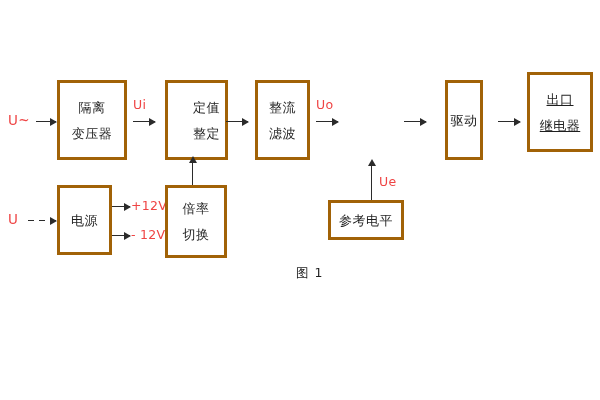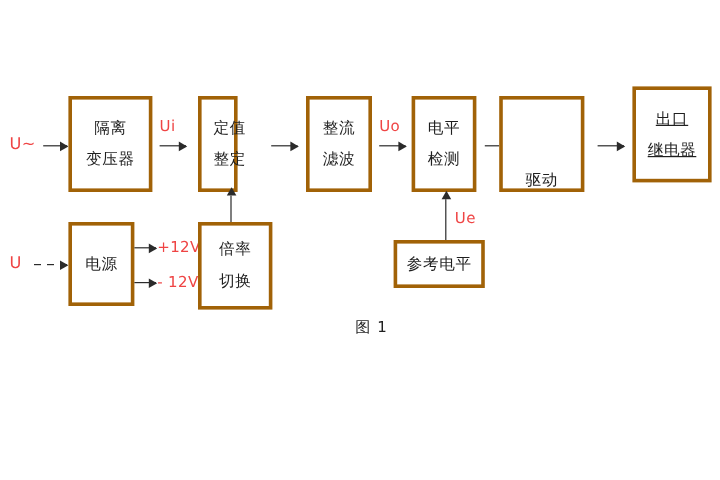--- a/index.html
+++ b/index.html
@@ -109,43 +109,39 @@
   <div class="harrow" style="left:36px; top:121px; width:20px;"></div>
 
   <div class="box two" style="left:57px; top:80px; width:70px; height:80px;">
     <span class="ln">隔离</span>
     <span class="ln">变压器</span>
   </div>
 
   <div class="lbl" style="left:133px; top:97px;">Ui</div>
   <div class="harrow" style="left:133px; top:121px; width:22px;"></div>
 
-  <div class="box two" style="left:165px; top:80px; width:33px; height:80px;padding-left:20px;">
+  <div class="box two" style="left:165px; top:80px; width:63px; height:80px;padding-left:20px;">
     <span class="ln">定值</span>
     <span class="ln">整定</span>
   </div>
 
   <div class="harrow" style="left:226px; top:121px; width:22px;"></div>
 
   <div class="box two" style="left:255px; top:80px; width:55px; height:80px;">
     <span class="ln">整流</span>
     <span class="ln">滤波</span>
   </div>
 
   <div class="lbl" style="left:316px; top:97px;">Uo</div>
   <div class="harrow" style="left:316px; top:121px; width:22px;"></div>
 
-  <div class="box two" style="left:343px; top:80px; width:54px; height:80px;">
-    <span class="ln">电平</span>
-    <span class="ln">检测</span>
-  </div>
 
   <div class="harrow" style="left:404px; top:121px; width:22px;"></div>
 
-  <div class="box" style="left:416px; top:80px; width:71px; height:80px;justify-content:flex-end;">
+  <div class="box" style="left:445px; top:80px; width:38px; height:80px;">
     <span class="ln">驱动</span>
   </div>
 
   <div class="harrow" style="left:498px; top:121px; width:22px;"></div>
 
   <div class="box two" style="left:527px; top:72px; width:66px; height:80px;text-decoration:underline;">
     <span class="ln">出口</span>
     <span class="ln">继电器</span>
   </div>
 

